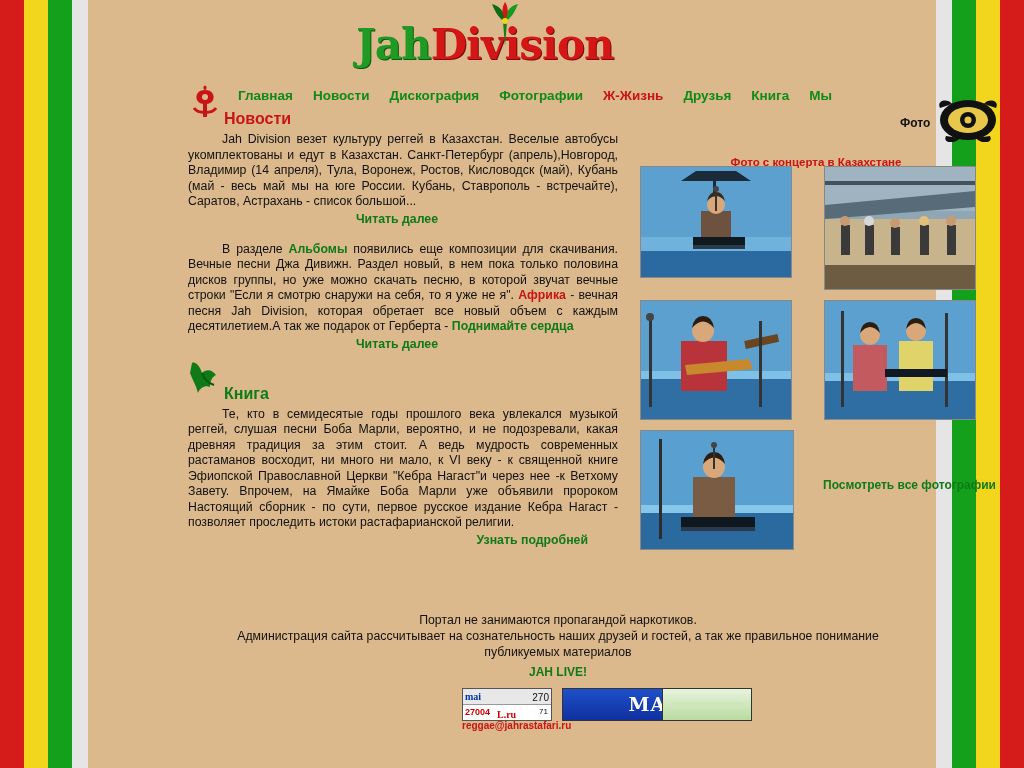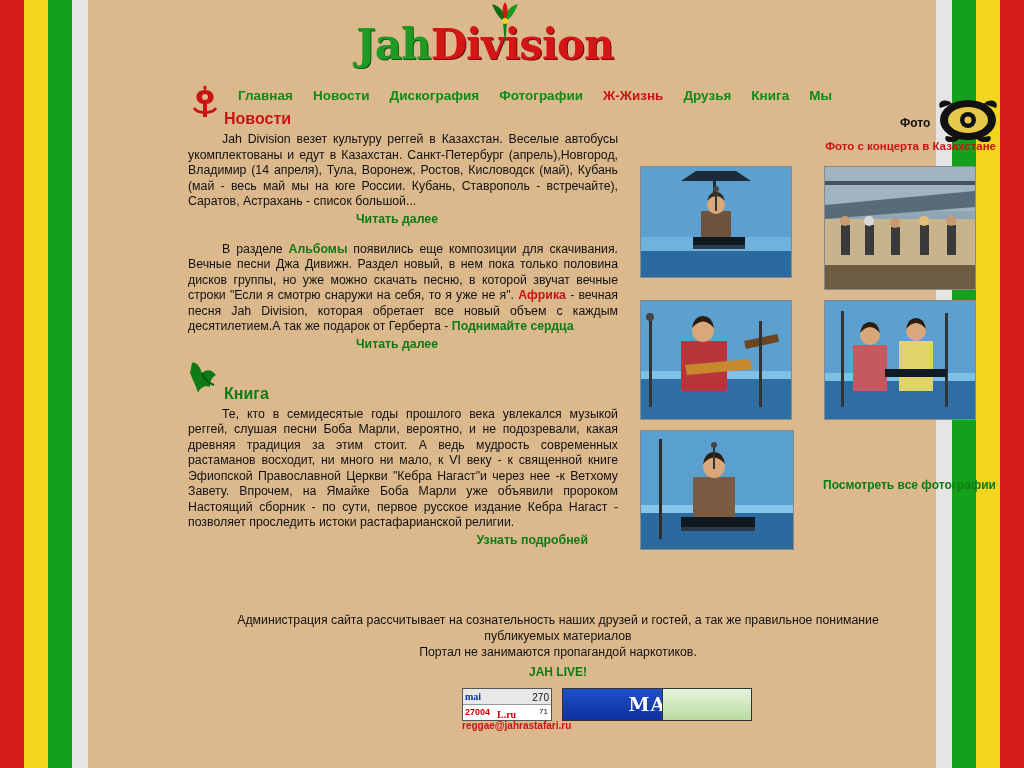--- a/index.html
+++ b/index.html
@@ -75,22 +75,22 @@
   .more{
     text-align:center;font-size:12.3px;font-weight:bold;color:#0f7a16;
     margin:2px 12px 16px 0;
   }
   .more a,.para a{color:#0f7a16;text-decoration:none;font-weight:bold;}
   .para a.red{color:#c81414;}
   .block{margin-bottom:10px;}
   
   .col-right{position:absolute;left:548px;top:140px;width:360px;}
   .photo-caption{
-    font-size:11.5px;font-weight:bold;color:#c81414;text-align:right;
-    margin:0 0 8px 0;
+    font-size:11.5px;font-weight:bold;color:#c81414;text-align:center;
+    margin:16px 0 8px 0;
   }
   .photo{
     position:absolute;border:1px solid #888;background:#2d6ea8;
     overflow:hidden;
   }
   .ph-sky{background:linear-gradient(#4a8fc4,#6fb0dd);}
   .ph-stage{background:linear-gradient(#9fb6c4,#7d96a8);}
   .foto-label{
     position:absolute;left:812px;top:116px;font-size:12px;font-weight:bold;color:#111;
   }
@@ -321,22 +321,22 @@
         <circle cx="73" cy="14" r="3" fill="#444"></circle>
         <rect x="18" y="8" width="3" height="100" fill="#2d2d2d"></rect>
       </svg>
     </div>
 
     <div class="see-all">
       <a href="#" style="color:#0f7a16;text-decoration:none;">Посмотреть все фотографии</a>
     </div>
 
     <div class="footer">
+      <div>Портал не занимаются пропагандой наркотиков.</div>
       <div>Администрация сайта рассчитывает на сознательность наших друзей и гостей, а так же правильное понимание публикуемых материалов</div>
-      <div>Портал не занимаются пропагандой наркотиков.</div>
       <div class="jahlive">JAH LIVE!</div>
     </div>
 
     <div class="counters">
       <div class="cnt-mail">
         <div class="top">
           <span class="m">mai</span>
           <span class="r">L.ru</span>
           <span class="n">270</span>
         </div>

